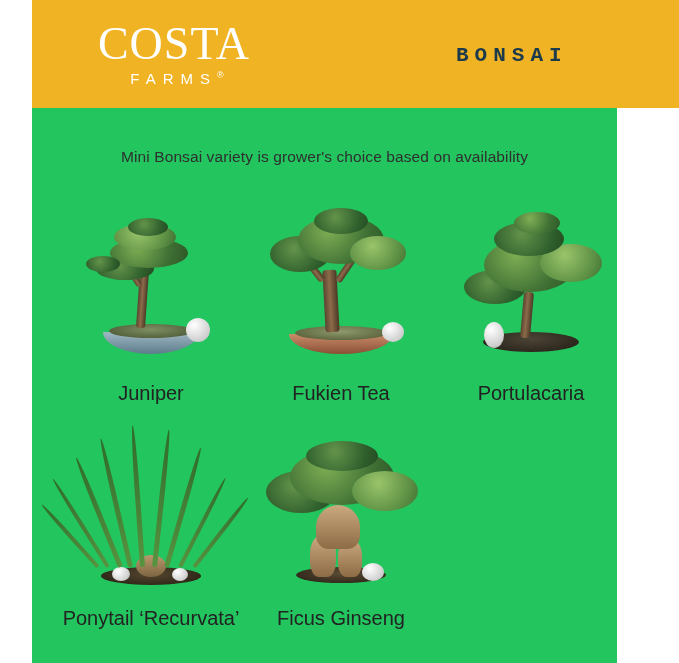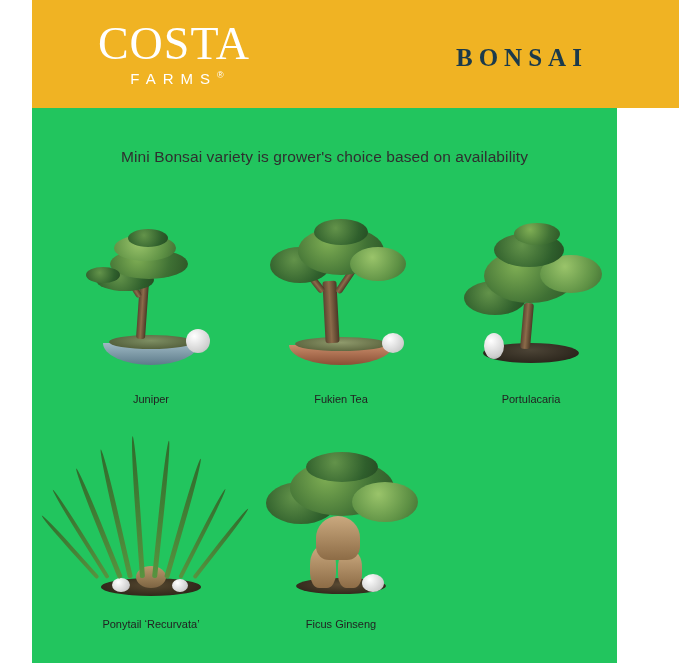--- a/index.html
+++ b/index.html
@@ -55,22 +55,22 @@
   }
   .brand-farms .reg {
     font-size: 9px;
     vertical-align: super;
     letter-spacing: 0;
   }
   .header-title {
     position: absolute;
     left: 424px;
     top: 44px;
-    font-family: Liberation Serif, serif;
-    font-size: 25px;
+    font-family: Liberation Mono, monospace;
+    font-size: 21px;
     font-weight: bold;
     letter-spacing: 6px;
     color: #1b3a4b;
   }
 
   
   .content {
     position: relative;
     width: 585px;
     height: 555px;
@@ -98,21 +98,21 @@
     flex-direction: column;
     align-items: center;
     justify-content: flex-end;
   }
   .thumb {
     position: relative;
     width: 190px;
     height: 175px;
   }
   .caption {
-    font-size: 11px;
+    font-size: 20px;
     color: #222222;
     margin-top: 14px;
     text-align: center;
   }
 
   
   .pot-dish {
     position: absolute;
     left: 50%;
     transform: translateX(-50%);

